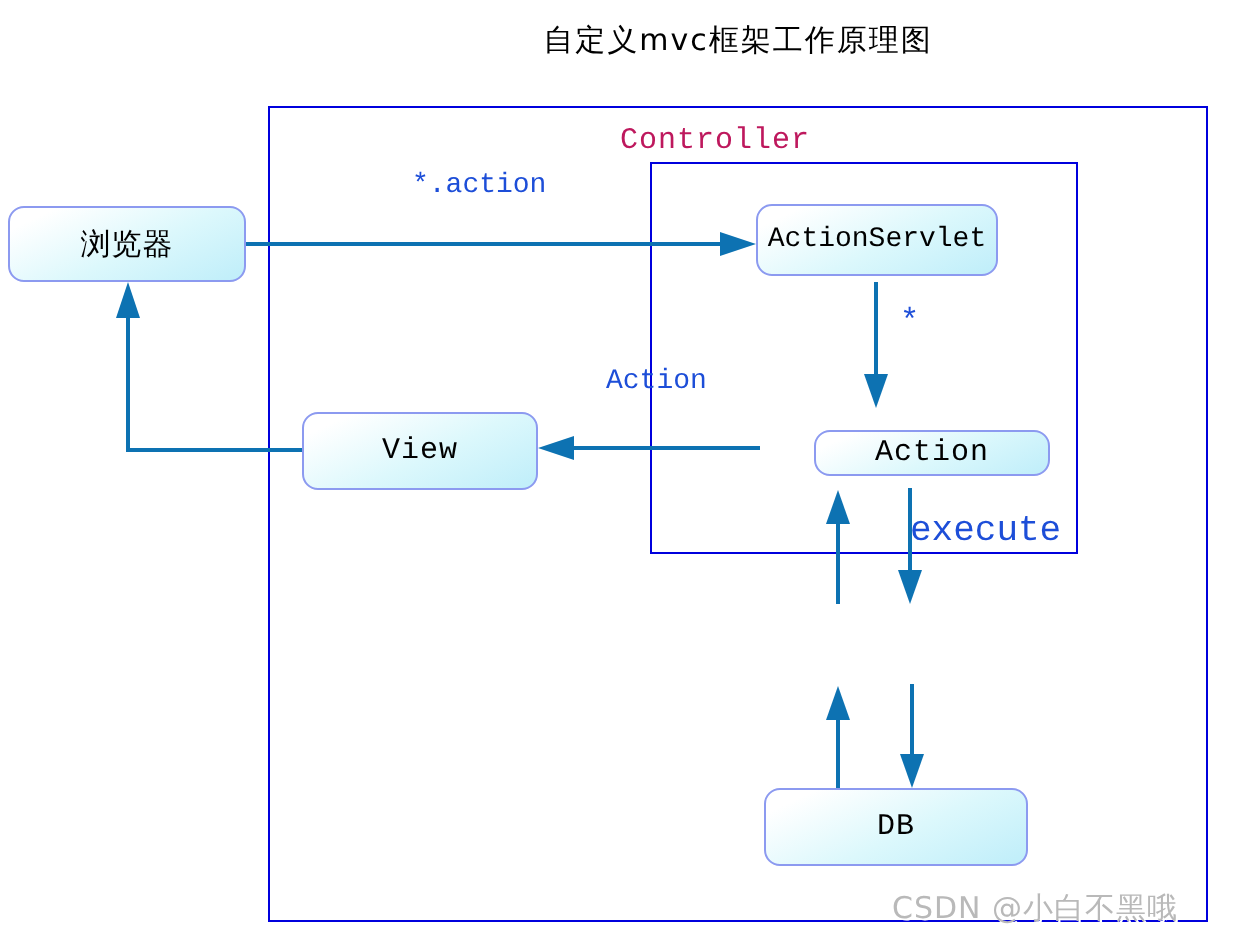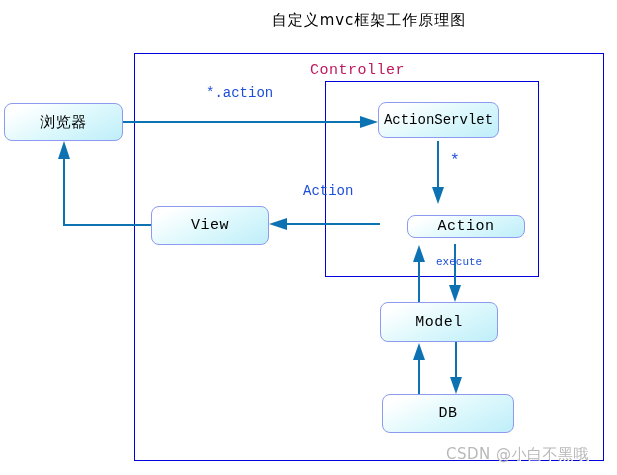--- a/index.html
+++ b/index.html
@@ -38,21 +38,21 @@
   .node-browser       { left:4px;   top:103px; width:119px; height:38px;font-family:Liberation Serif, serif; }
   .node-actionservlet { left:378px; top:102px; width:121px; height:36px; font-size:14px; letter-spacing:0; }
   .node-view          { left:151px; top:206px; width:118px; height:39px; }
   .node-action        { left:380px; top:215px; width:118px; height:23px;margin-left:27px; }
   .node-model         { left:380px; top:302px; width:118px; height:40px; }
   .node-db            { left:382px; top:394px; width:132px; height:39px; }
   .elabel { position:absolute; font-size:14px; color:#1d4ed8; white-space:nowrap; }
   .elabel-pattern { left:206px; top:85px; }
   .elabel-star    { left:450px; top:152px; font-size:16px; }
   .elabel-string  { left:303px; top:183px; }
-  .elabel-execute { left:436px; top:256px; font-size:11px; }
+  .elabel-execute { left:455px; top:256px; font-size:18px; }
   .watermark {
     position:absolute; left:446px; top:445px;
     font-size:15px; color:var(--watermark,#b9b9b9);
     font-family:"DejaVu Sans","Liberation Sans",sans-serif;
     letter-spacing:0.5px; text-shadow:1px 1px 0 #ffffff;
   }
 </style>
 </head>
 <body>
 
@@ -104,23 +104,20 @@
   </div>
   <div class="node node-actionservlet">
     <span>ActionServlet</span>
   </div>
   <div class="node node-view">
     <span>View</span>
   </div>
   <div class="node node-action">
     <span>Action</span>
   </div>
-  <div class="node node-model">
-    <span>Model</span>
-  </div>
   <div class="node node-db">
     <span>DB</span>
   </div>
 
   <div class="elabel elabel-pattern">*.action</div>
   <div class="elabel elabel-star">*</div>
   <div class="elabel elabel-string">Action</div>
   <div class="elabel elabel-execute">execute</div>
 
   <div class="watermark">CSDN @小白不黑哦</div>

